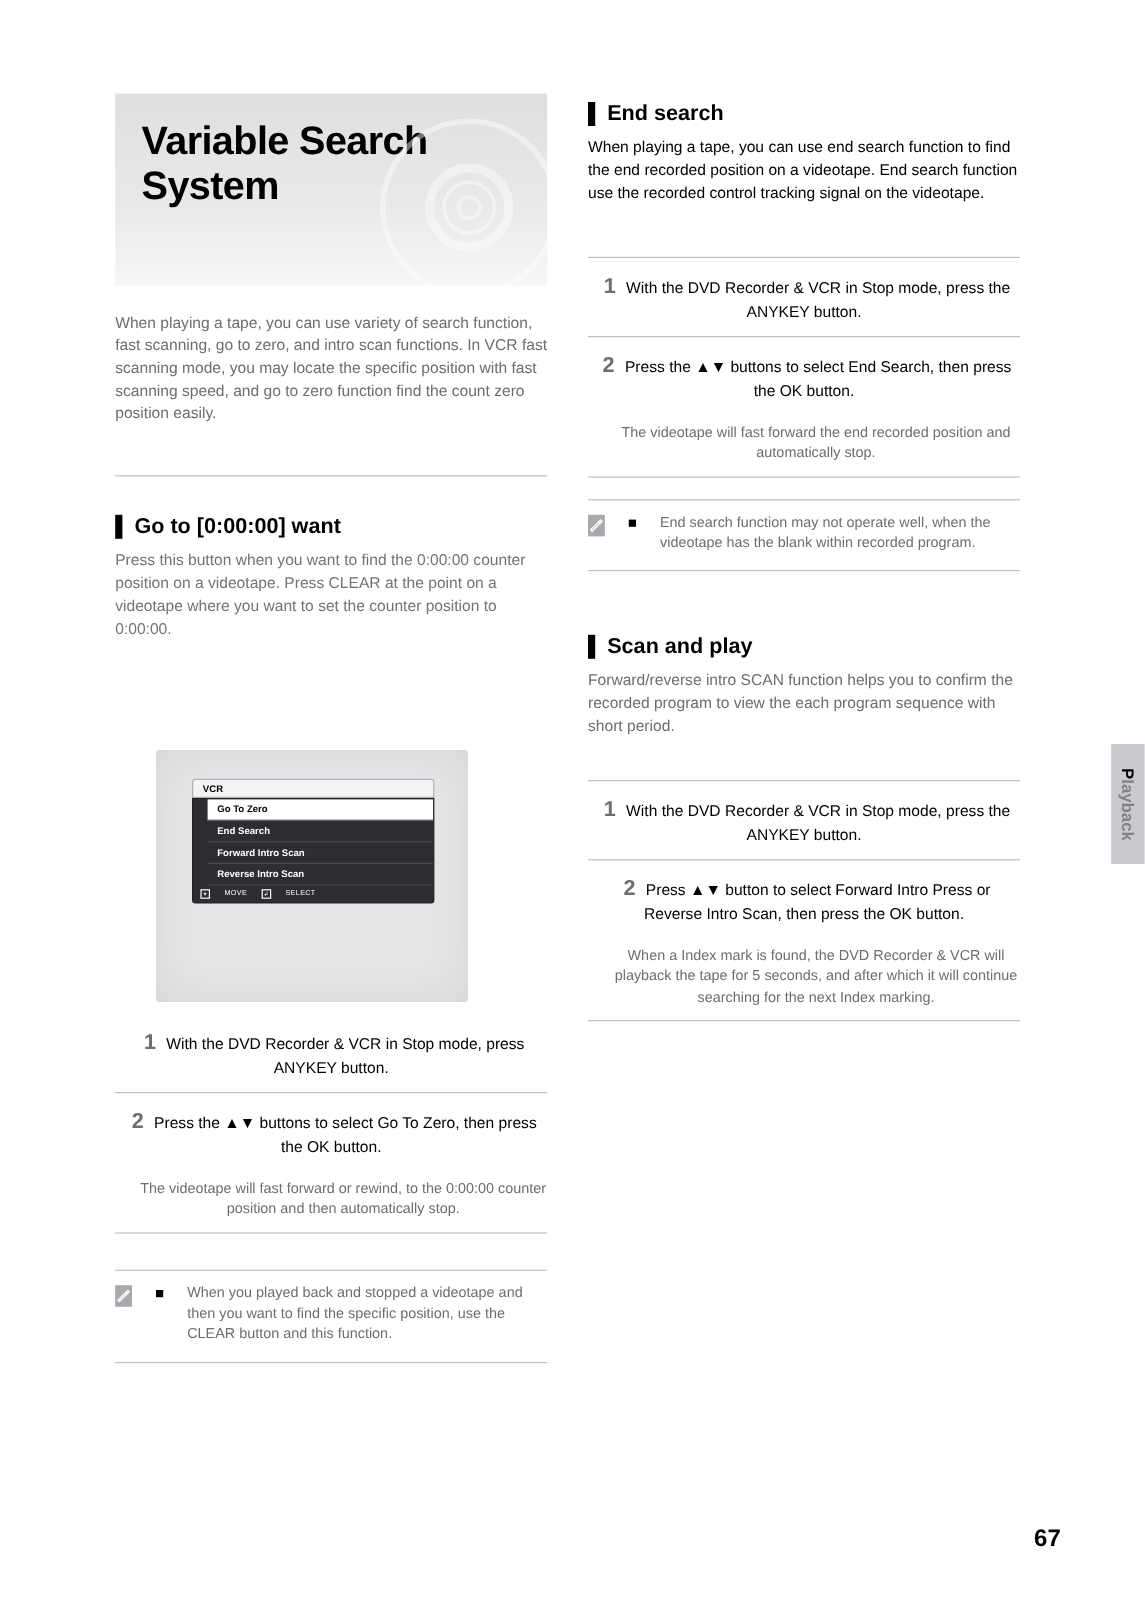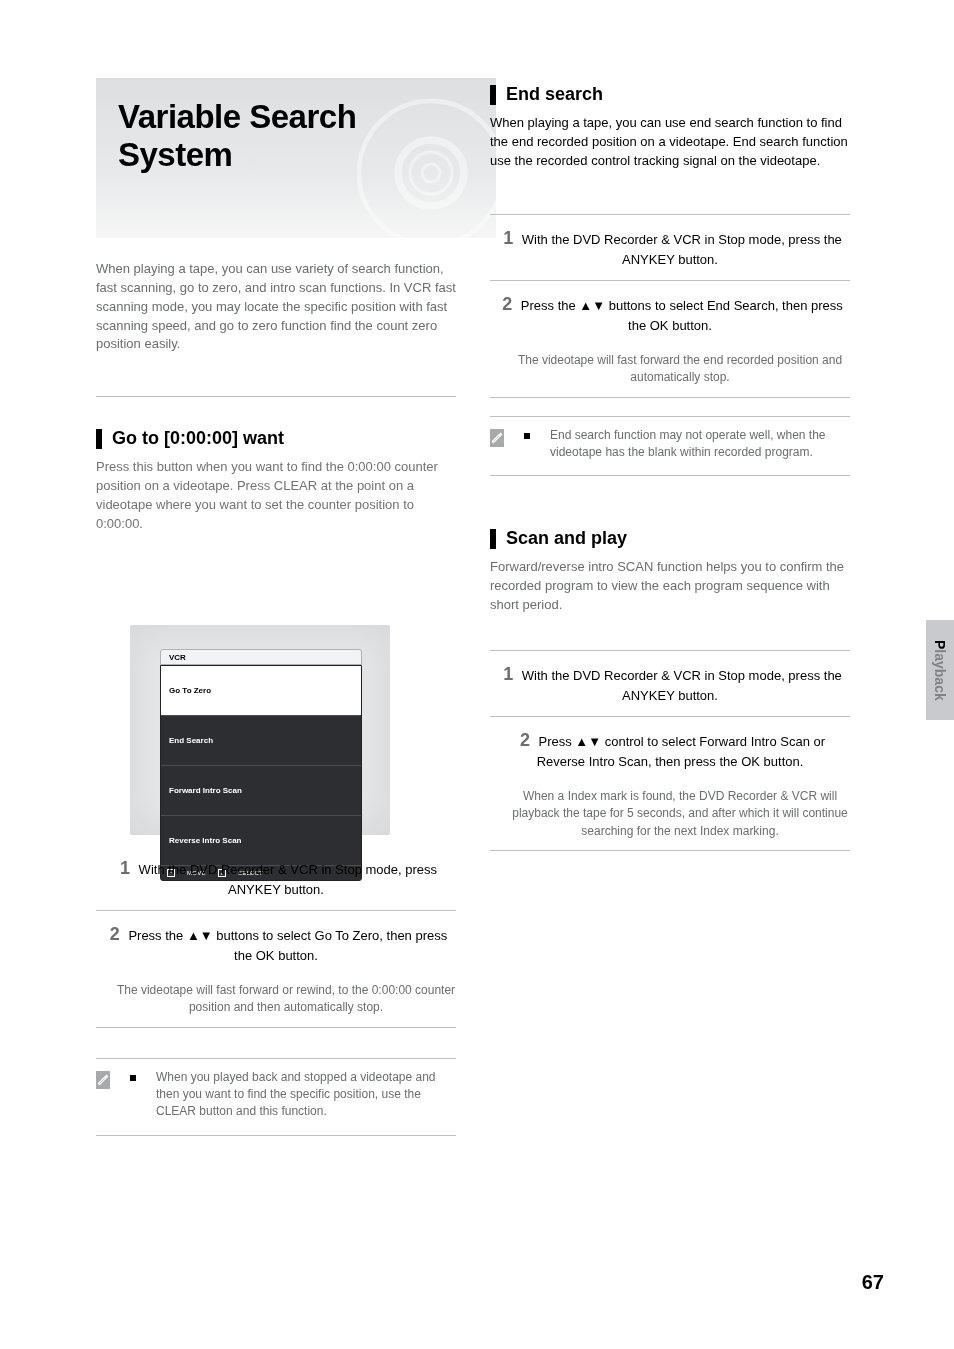--- a/index.html
+++ b/index.html
@@ -1,21 +1,21 @@
 <!DOCTYPE html>
 <html><head>
 <meta charset="utf-8">
 <style>
   * { margin: 0; padding: 0; box-sizing: border-box; }
   html, body { width: 954px; height: 1349px; background: #fff; font-family: Arial, Helvetica, sans-serif; color: #000; }
   .page { position: relative; width: 954px; height: 1349px; }
 
   
   .title-card {
-    position: absolute; left: 96px; top: 78px; width: 400px; height: 160px;
+    position: absolute; left: 96px; top: 78px; width: 360px; height: 160px;
     background: linear-gradient(to bottom, #dedfe1 0%, #e8e9ea 60%, #f6f6f6 100%);
     padding: 20px 22px;
   }
   .title-card .title { font-size: 33px; font-weight: bold; line-height: 1.15; letter-spacing: -0.5px; }
   .disc {
     position: absolute; right: -10px; bottom: -10px; width: 150px; height: 150px;
   }
   .disc svg { width: 100%; height: 100%; opacity: 0.45; }
 
   .intro {
@@ -44,21 +44,21 @@
     position:absolute; top:24px; left:30px; right:28px; height:16px;
     background:#f2f3f4; color:#000; font-size:8px; font-weight:bold;
     display:flex; align-items:center; padding-left:8px; border-radius:3px 3px 0 0;
     border:1px solid #aeb0b3;
   }
   .menu-body {
     position:absolute; top:40px; left:30px; right:28px;
     background:#2c2e31; color:#fff; font-size:8px;
     border-radius:0 0 3px 3px; overflow:hidden; border:1px solid #222;
   }
-  .menu-body .row { padding:20px 8px; border-bottom:1px solid #4a4c4f; font-weight:bold; }
+  .menu-body .row { padding:4px 8px; border-bottom:1px solid #4a4c4f; font-weight:bold;margin-left:12px; }
   .menu-body .row.selected { background:#fff; color:#000; }
   .menu-body .foot { padding:3px 6px; font-size:6px; letter-spacing:0.3px; display:flex; gap:12px; align-items:center; }
   .menu-body .foot .sym { display:inline-flex; align-items:center; justify-content:center; width:8px; height:8px; border:1px solid #fff; font-size:5px; }
 
   
   .step { font-size:13px; line-height:1.45;text-align:center; }
   .step .num { font-size:18px; font-weight:bold; color:#6d6e71; display:inline-block; width:20px; }
   .step .body { display:inline; }
   .step .sub { color:#6c6d6f; font-size:12px; display:block; margin-top:16px; margin-left:20px; margin-bottom:6px; }
   .rowline { height:1px; background:#bfc0c2; margin:10px 0; }
@@ -202,21 +202,21 @@
 
   <div class="steps-right2">
     <div class="rowline"></div>
     <div class="step">
       <span class="num">1</span>
       <span class="body">With the DVD Recorder &amp; VCR in Stop mode, press the ANYKEY button.</span>
     </div>
     <div class="rowline"></div>
     <div class="step">
       <span class="num">2</span>
-      <span class="body">Press ▲▼ control to select Forward Intro Scan or Reverse Intro Scan, then press the OK button.</span>
+      <span class="body">Press ▲▼ button to select Forward Intro Press or Reverse Intro Scan, then press the OK button.</span>
       <span class="sub">When a Index mark is found, the DVD Recorder &amp; VCR will playback the tape for 5 seconds, and after which it will continue searching for the next Index marking.</span>
     </div>
     <div class="rowline"></div>
   </div>
 
   <div class="side-tab">
     <span><b>P</b><span>layback</span></span>
   </div>
 
   <div class="page-num">67</div>

